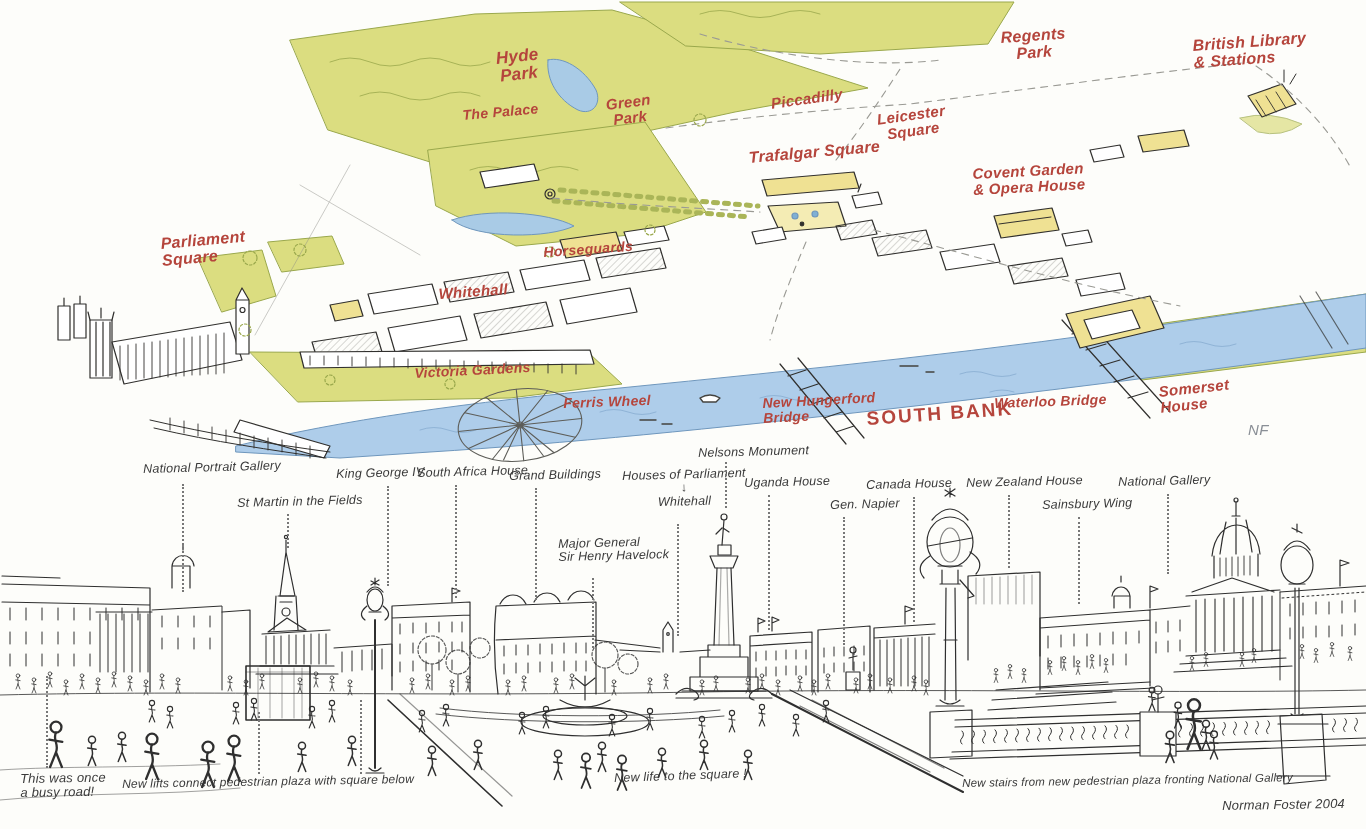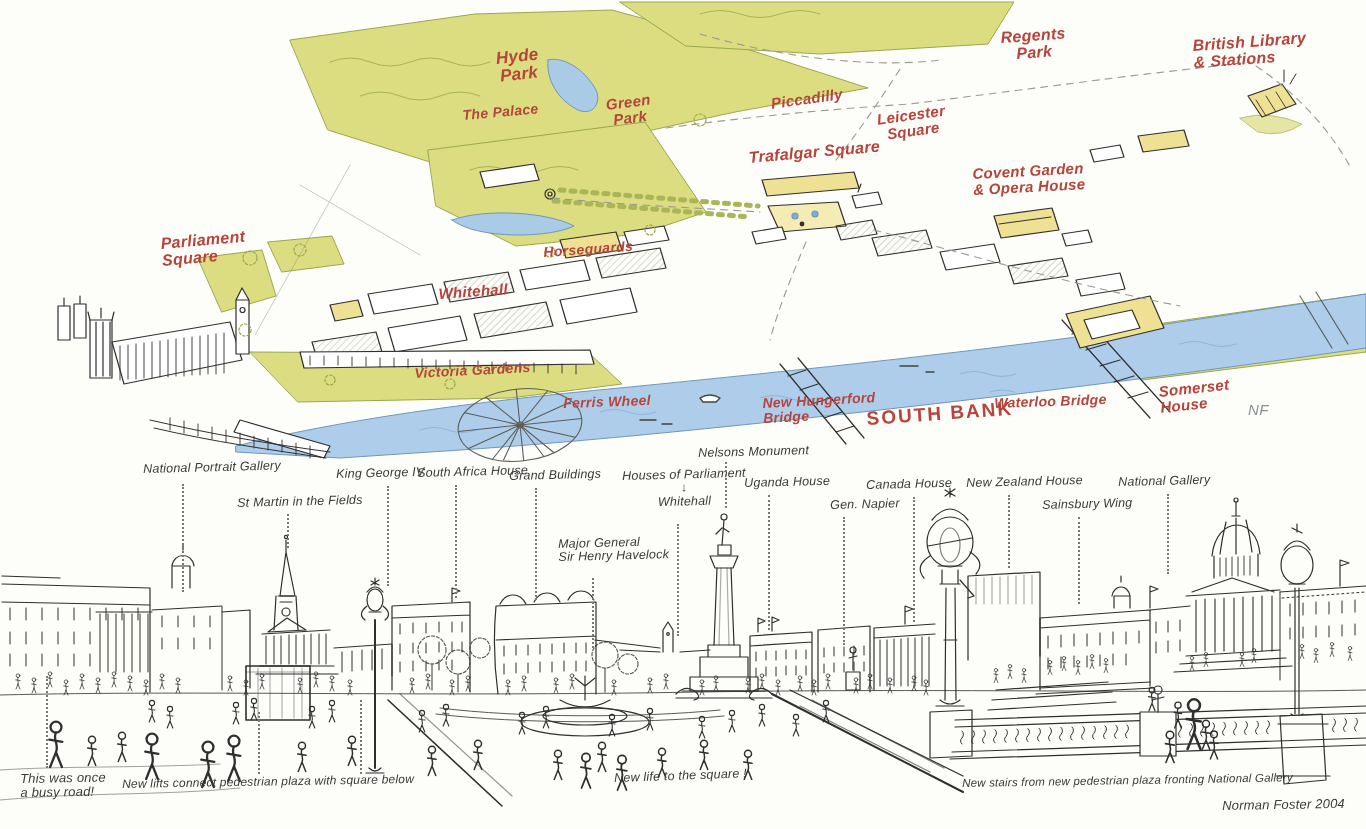--- a/index.html
+++ b/index.html
@@ -3,21 +3,21 @@
 <meta charset="utf-8">
 <style>
   html,body{margin:0;padding:0;background:#e8e8e8;}
   .stage{position:relative;width:1366px;height:829px;background:var(--paper,#fdfdfa);
          overflow:hidden;font-family:"Liberation Sans",sans-serif;}
   .stage svg{position:absolute;left:0;top:0;}
   .layer{position:absolute;left:0;top:0;width:100%;height:100%;}
   .lbl{position:absolute;font-style:italic;line-height:1.06;white-space:nowrap;transform-origin:left top;}
   .red{color:var(--red_label,#b5453c);font-weight:700;letter-spacing:.3px;}
   .blk{color:#3a3a3a;font-weight:400;letter-spacing:.2px;}
-  .ink{color:#8a8f96 !important;font-weight:400;}
+  .ink{color:#8a8f96 !important;font-weight:400;margin-top:20px;}
   .leader{position:absolute;width:0;border-left:2px dotted var(--leader_gray,#777);}
 </style>
 </head>
 <body>
 
 <div class="stage">
 
 <svg width="1366" height="829" viewBox="0 0 1366 829">
   <defs>
     <pattern id="hatch" width="5" height="5" patternUnits="userSpaceOnUse" patternTransform="rotate(45)">

